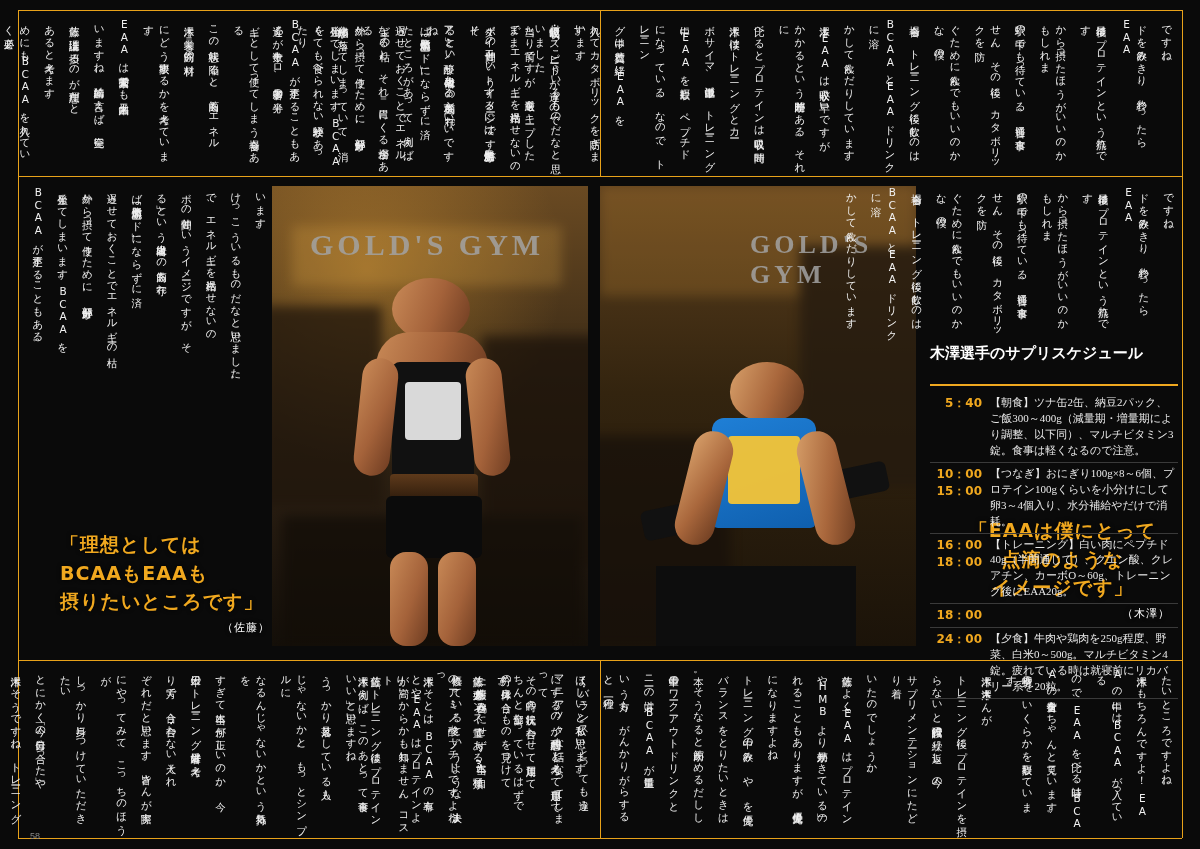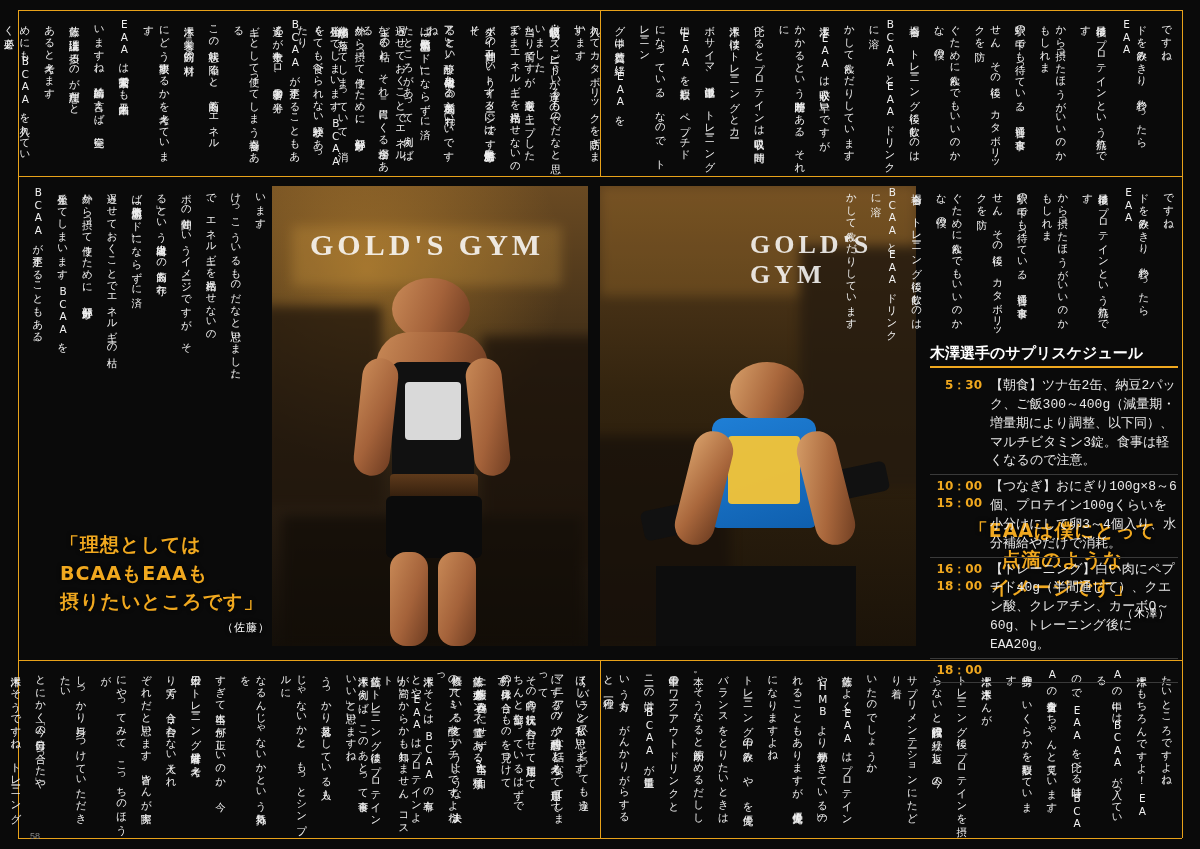--- a/index.html
+++ b/index.html
@@ -48,21 +48,21 @@
     background:#201a14;
   }
   .photo .gymwall{
     position:absolute;inset:0;
     background:
       radial-gradient(circle at 30% 18%, rgba(255,180,60,0.35), rgba(0,0,0,0) 45%),
       linear-gradient(180deg,#6a4a22 0%,#3a2a16 42%,#241a10 75%,#140f09 100%);
   }
   .photo .blurshapes{position:absolute;inset:0;filter:blur(6px);opacity:.75;}
   .photo .logo{
-    position:absolute;color:#ffffff;font-weight:bold;
+    position:absolute;color:#a3a3a3;font-weight:bold;
     font-family:"Liberation Serif",serif;letter-spacing:4px;opacity:.85;
   }
   .fig{position:absolute;}
   
   .skin{background:linear-gradient(110deg,#c98a57,#a4623a 55%,#6e3c21);}
   .skin2{background:linear-gradient(110deg,#d8a06a,#a9673c 55%,#6b3b20);}
   .tank{background:#111;}
   .tankblue{background:linear-gradient(160deg,#1f7fd6,#0f5fae);}
   .belt{background:linear-gradient(180deg,#5e3a1b,#2f1c0c);}
   .short{background:#0b0b0b;}
@@ -82,31 +82,31 @@
   }
   .quote .by{
     display:block;text-align:right;color:#fff;font-size:11px;font-weight:normal;margin-top:4px;
   }
 
   
   .sched{position:absolute;}
   .sched h3{
     margin:0 0 6px 0;color:#fff;font-size:15px;font-weight:bold;
     font-family:"DejaVu Sans","Liberation Sans",sans-serif;
-    border-bottom:2px solid #f0a81f;padding-bottom:3px;
+    border-bottom:2px solid #f0a81f;padding-bottom:21px;
   }
   .srow{display:flex;border-bottom:1px solid #3a3a3a;padding:3px 0;align-items:flex-start;}
   .stime{
     min-width:52px;text-align:right;padding-right:8px;
     color:#f0a81f;font-size:12px;font-weight:bold;
     font-family:"DejaVu Sans","Liberation Sans",sans-serif;flex:0 0 auto;
   }
   .sdesc{
-    color:#e9e9e9;font-size:13px;line-height:1.45;
-    font-family:Liberation Mono, monospace;
+    color:#e9e9e9;font-size:11px;line-height:1.45;
+    font-family:Liberation Serif, serif;
   }
   .pagenum{
     position:absolute;left:30px;bottom:8px;color:#888;font-size:9px;
   }
 </style>
 </head>
 <body>
 
 <div class="page">
 
@@ -313,33 +313,37 @@
       <div class="vcol">ぐために飲んでもいいのかな。僕の</div>
       <div class="vcol">場合も、トレーニング後に飲むのは</div>
       <div class="vcol">BCAAとEAAドリンクに溶</div>
       <div class="vcol">かして飲んだりしています。</div>
     </div>
 
   <div class="sched" style="left:930px;top:344px;width:248px;">
     <h3>木澤選手のサプリスケジュール</h3>
     <div id="sched-rows">
         <div class="srow">
-          <div class="stime" style="white-space: pre-line;">5：30</div>
+          <div class="stime" style="white-space: pre-line;">5：40</div>
           <div class="sdesc">【朝食】ツナ缶2缶、納豆2パック、ご飯300～400g（減量期・増量期により調整、以下同）、マルチビタミン3錠。食事は軽くなるので注意。</div>
         </div>
         <div class="srow">
           <div class="stime" style="white-space: pre-line;">10：00
 15：00</div>
           <div class="sdesc">【つなぎ】おにぎり100g×8～6個、プロテイン100gくらいを小分けにして卵3～4個入り、水分補給やだけで消耗。</div>
         </div>
         <div class="srow">
           <div class="stime" style="white-space: pre-line;">16：00
 18：00</div>
           <div class="sdesc">【トレーニング】白い肉にペプチド40g（半間通じて）、クエン酸、クレアチン、カーボO～60g、トレーニング後にEAA20g。</div>
         </div>
         <div class="srow">
           <div class="stime" style="white-space: pre-line;">18：00</div>
         </div>
+        <div class="srow">
+          <div class="stime" style="white-space: pre-line;">24：00</div>
+          <div class="sdesc">【夕食】牛肉や鶏肉を250g程度、野菜、白米0～500g。マルチビタミン4錠。疲れている時は就寝前にリカバリー系を20粒。</div>
+        </div>
       </div>
   </div>
 
   <div class="pagenum">58</div>
 </div>
 
 </body></html>

